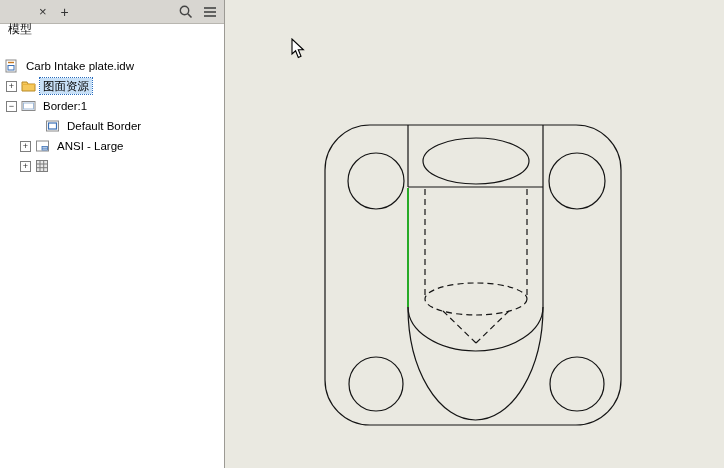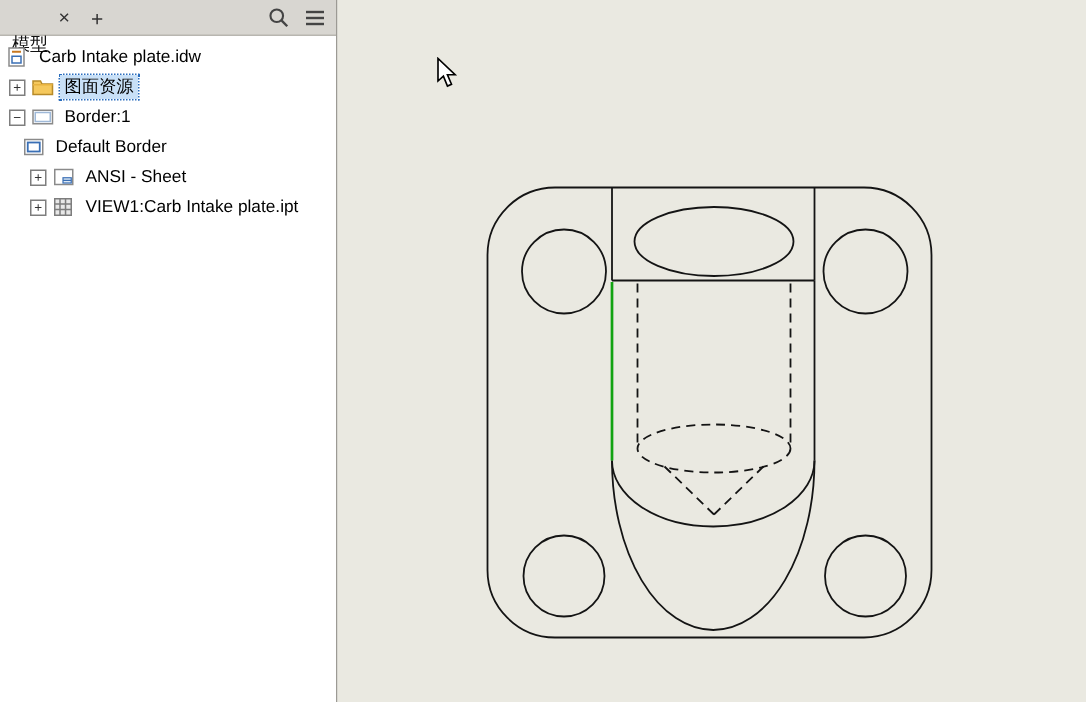--- a/index.html
+++ b/index.html
@@ -26,39 +26,39 @@
     display:flex;align-items:center;
     padding:0 4px;
     box-sizing:border-box;
   }
   .tab-label{font-size:12px;color:#111;padding:2px 3px 2px 4px;margin-top:36px;}
   .tab-close{font-size:13px;color:#333;padding:0 4px;cursor:default;line-height:1;}
   .tab-add{font-size:14px;color:#333;padding:0 6px;margin-left:4px;line-height:1;}
   .tab-spacer{flex:1;}
   .tool-icon{width:16px;height:16px;margin-right:8px;display:inline-block;}
   
-  .tree{flex:1;padding-top:4px;font-size:11.5px;color:#000;overflow:hidden;}
+  .tree{flex:1;padding-top:4px;font-size:11.5px;color:#000;overflow:hidden;margin-top:28px;}
   .trow{height:20px;display:flex;align-items:center;white-space:nowrap;}
   .expander{
     width:9px;height:9px;flex:0 0 9px;
     border:1px solid #7e7e7e;background:#fff;
     font-size:9px;line-height:8px;text-align:center;
     color:#333;margin-right:4px;box-sizing:content-box;
   }
   .ticon{width:15px;height:14px;flex:0 0 15px;margin-right:4px;display:inline-block;}
   .tlabel{padding:1px 3px;line-height:14px;}
   .tlabel.selected{
     background:#c8e0f7;
     outline:1px dotted #2a6dbd;
     text-align:right;
   }
   .ind4{padding-left:4px;}
   .ind6{padding-left:6px;}
   .ind20{padding-left:20px;}
-  .ind33{padding-left:15px;}
+  .ind33{padding-left:45px;}
   
   .canvas{
     position:absolute;left:225px;top:0;width:499px;height:468px;
     background:#eae9e1;
   }
   .canvas svg.drawing{position:absolute;left:0;top:0;}
   .cursor{position:absolute;left:66px;top:38px;}
 </style>
 </head>
 <body>
@@ -133,35 +133,34 @@
 
       <div class="trow ind20">
         <span class="expander">+</span>
         <span class="ticon">
           <svg width="15" height="14" viewBox="0 0 15 14">
             <rect x="1.5" y="2" width="12" height="10" fill="#fff" stroke="#8a8a8a"></rect>
             <rect x="7" y="7.5" width="5.5" height="3.5" fill="#dce8f5" stroke="#3a6fb5" stroke-width="0.8"></rect>
             <line x1="7" y1="9.2" x2="12.5" y2="9.2" stroke="#3a6fb5" stroke-width="0.8"></line>
           </svg>
         </span>
-        <span class="tlabel">ANSI - Sheet</span>
+        <span class="tlabel">ANSI - Large</span>
       </div>
 
       <div class="trow ind20">
         <span class="expander">+</span>
         <span class="ticon">
           <svg width="15" height="14" viewBox="0 0 15 14">
             <rect x="1.5" y="1.5" width="11" height="11" fill="#e8e8e8" stroke="#7d7d7d"></rect>
             <line x1="1.5" y1="5" x2="12.5" y2="5" stroke="#7d7d7d"></line>
             <line x1="1.5" y1="8.7" x2="12.5" y2="8.7" stroke="#7d7d7d"></line>
             <line x1="5" y1="1.5" x2="5" y2="12.5" stroke="#7d7d7d"></line>
             <line x1="8.7" y1="1.5" x2="8.7" y2="12.5" stroke="#7d7d7d"></line>
           </svg>
         </span>
-        <span class="tlabel">VIEW1:Carb Intake plate.ipt</span>
       </div>
 
     </div>
   </aside>
 
   <main class="canvas">
     <svg class="drawing" width="499" height="468" viewBox="0 0 499 468">
       <g fill="none" stroke="#141414" stroke-width="1.2">
 
         <rect x="100" y="125" width="296" height="300" rx="45" ry="45"></rect>

